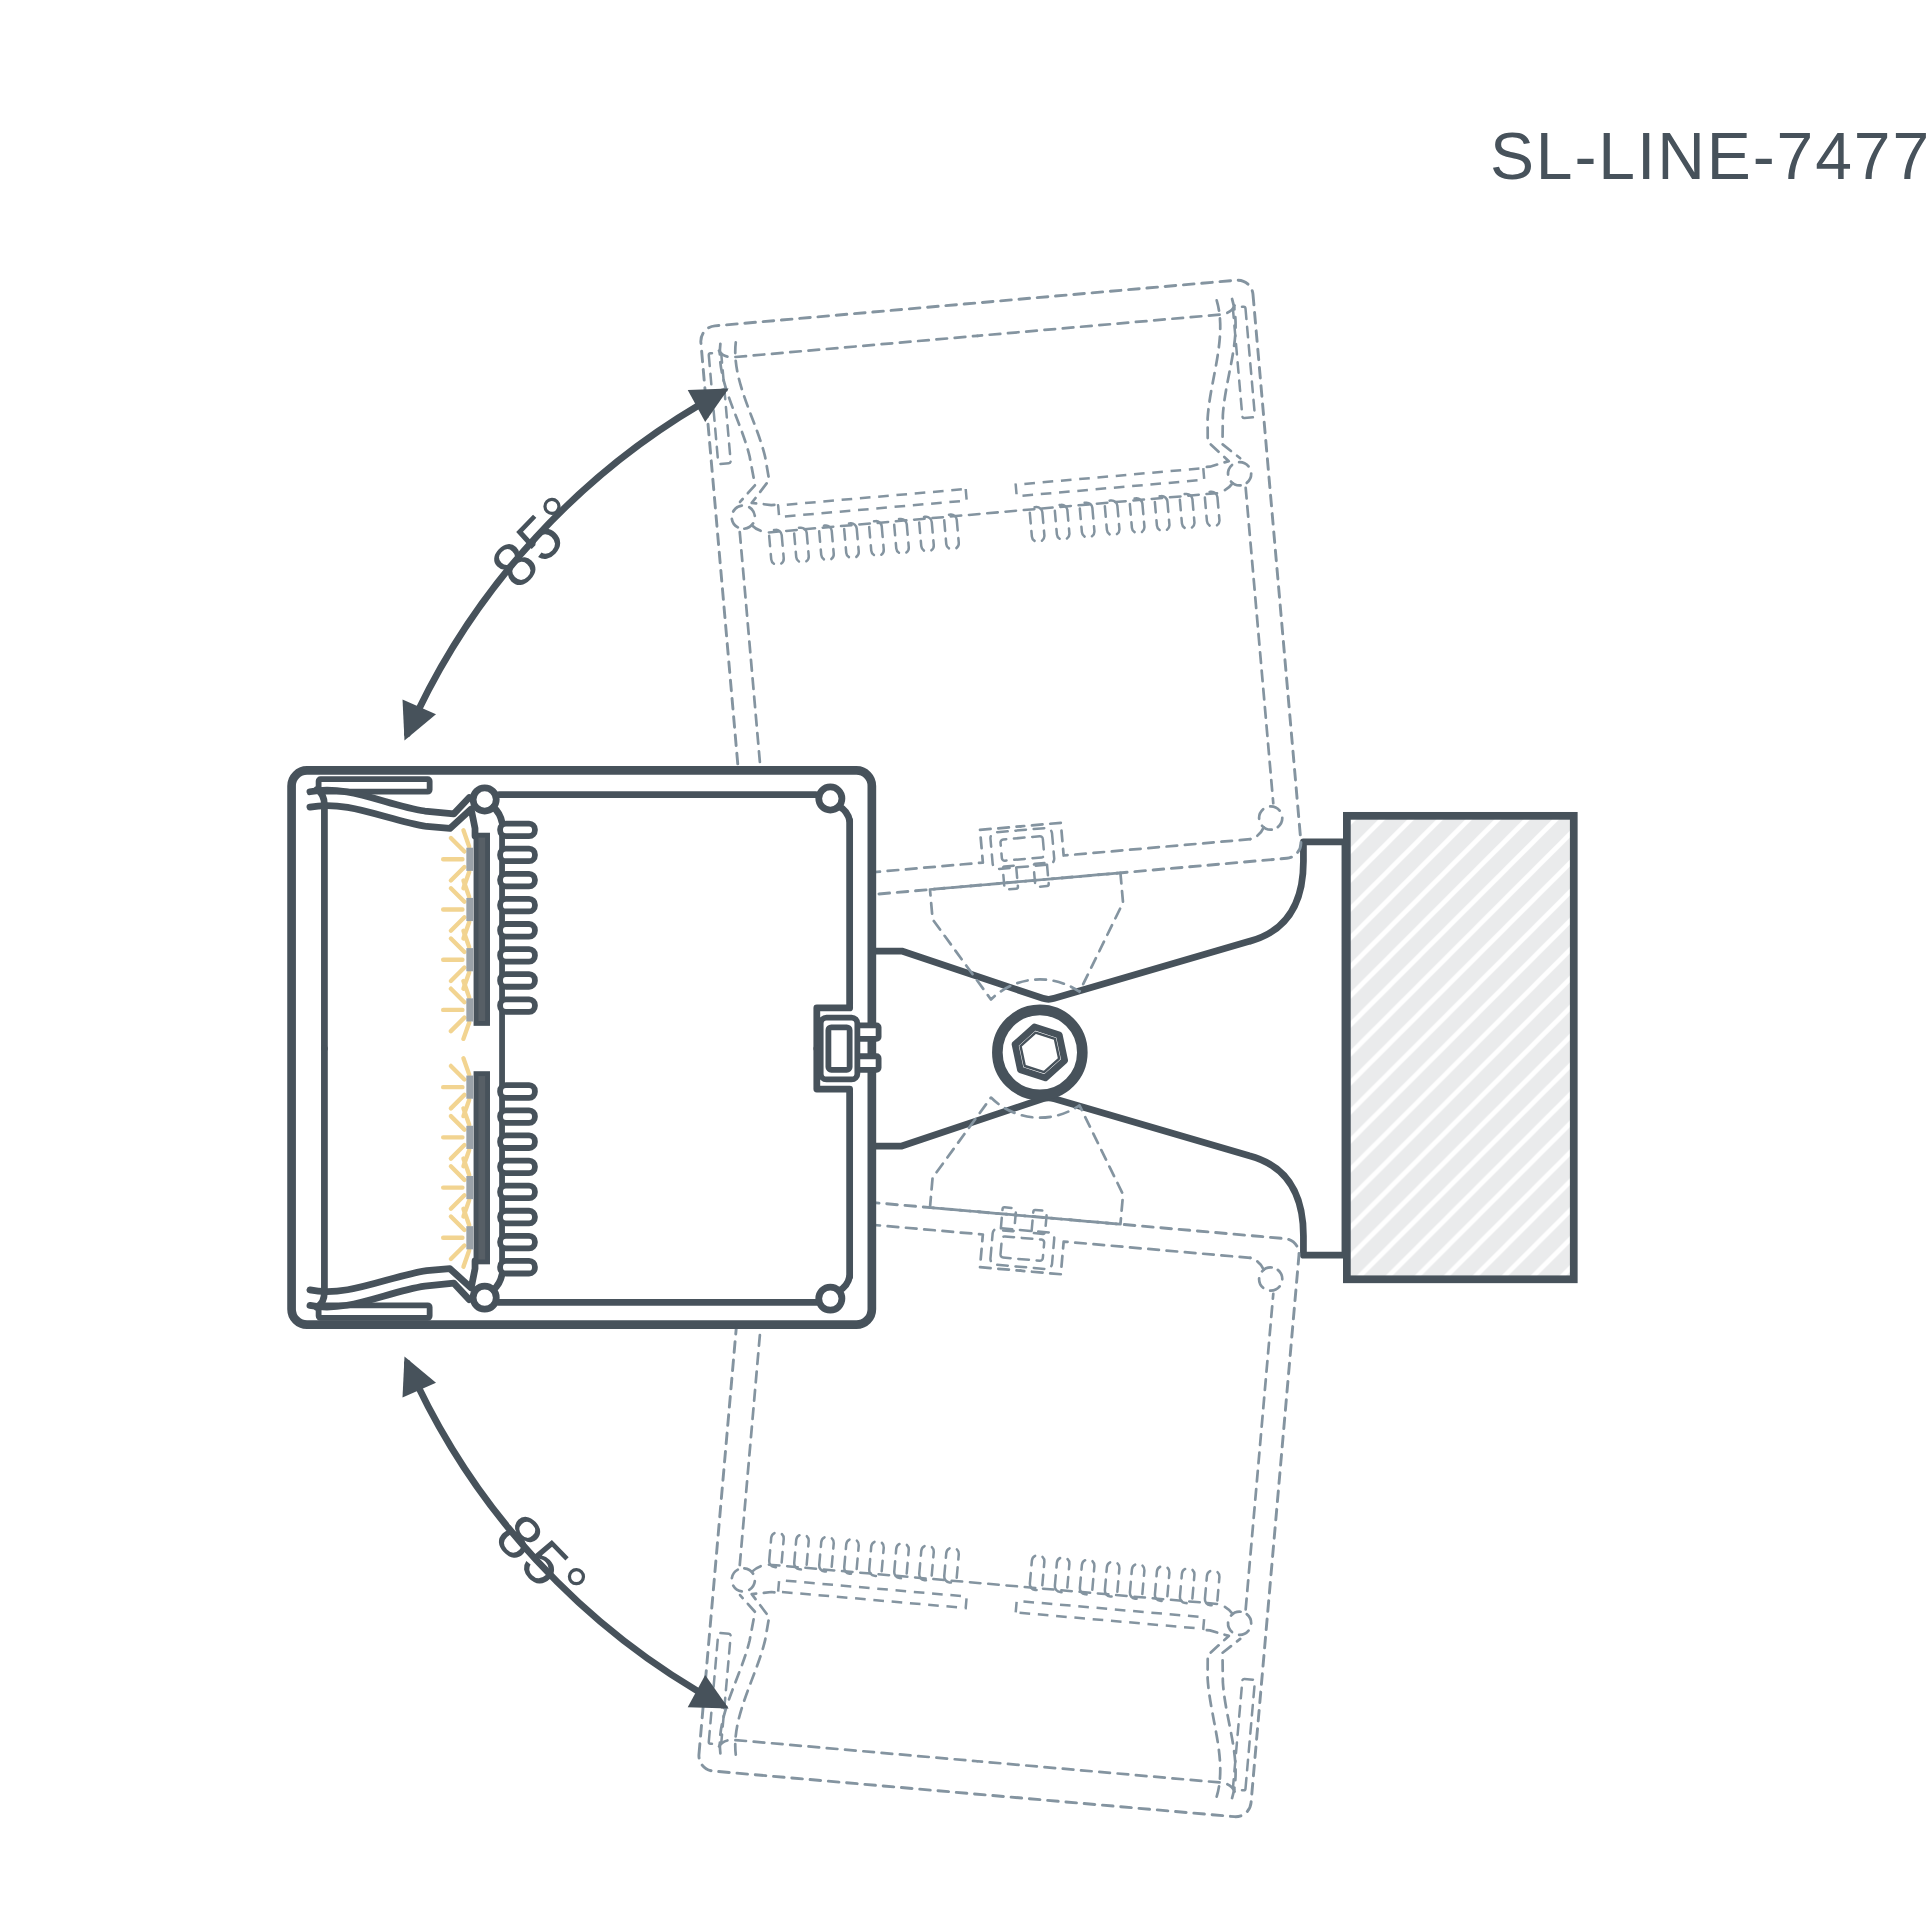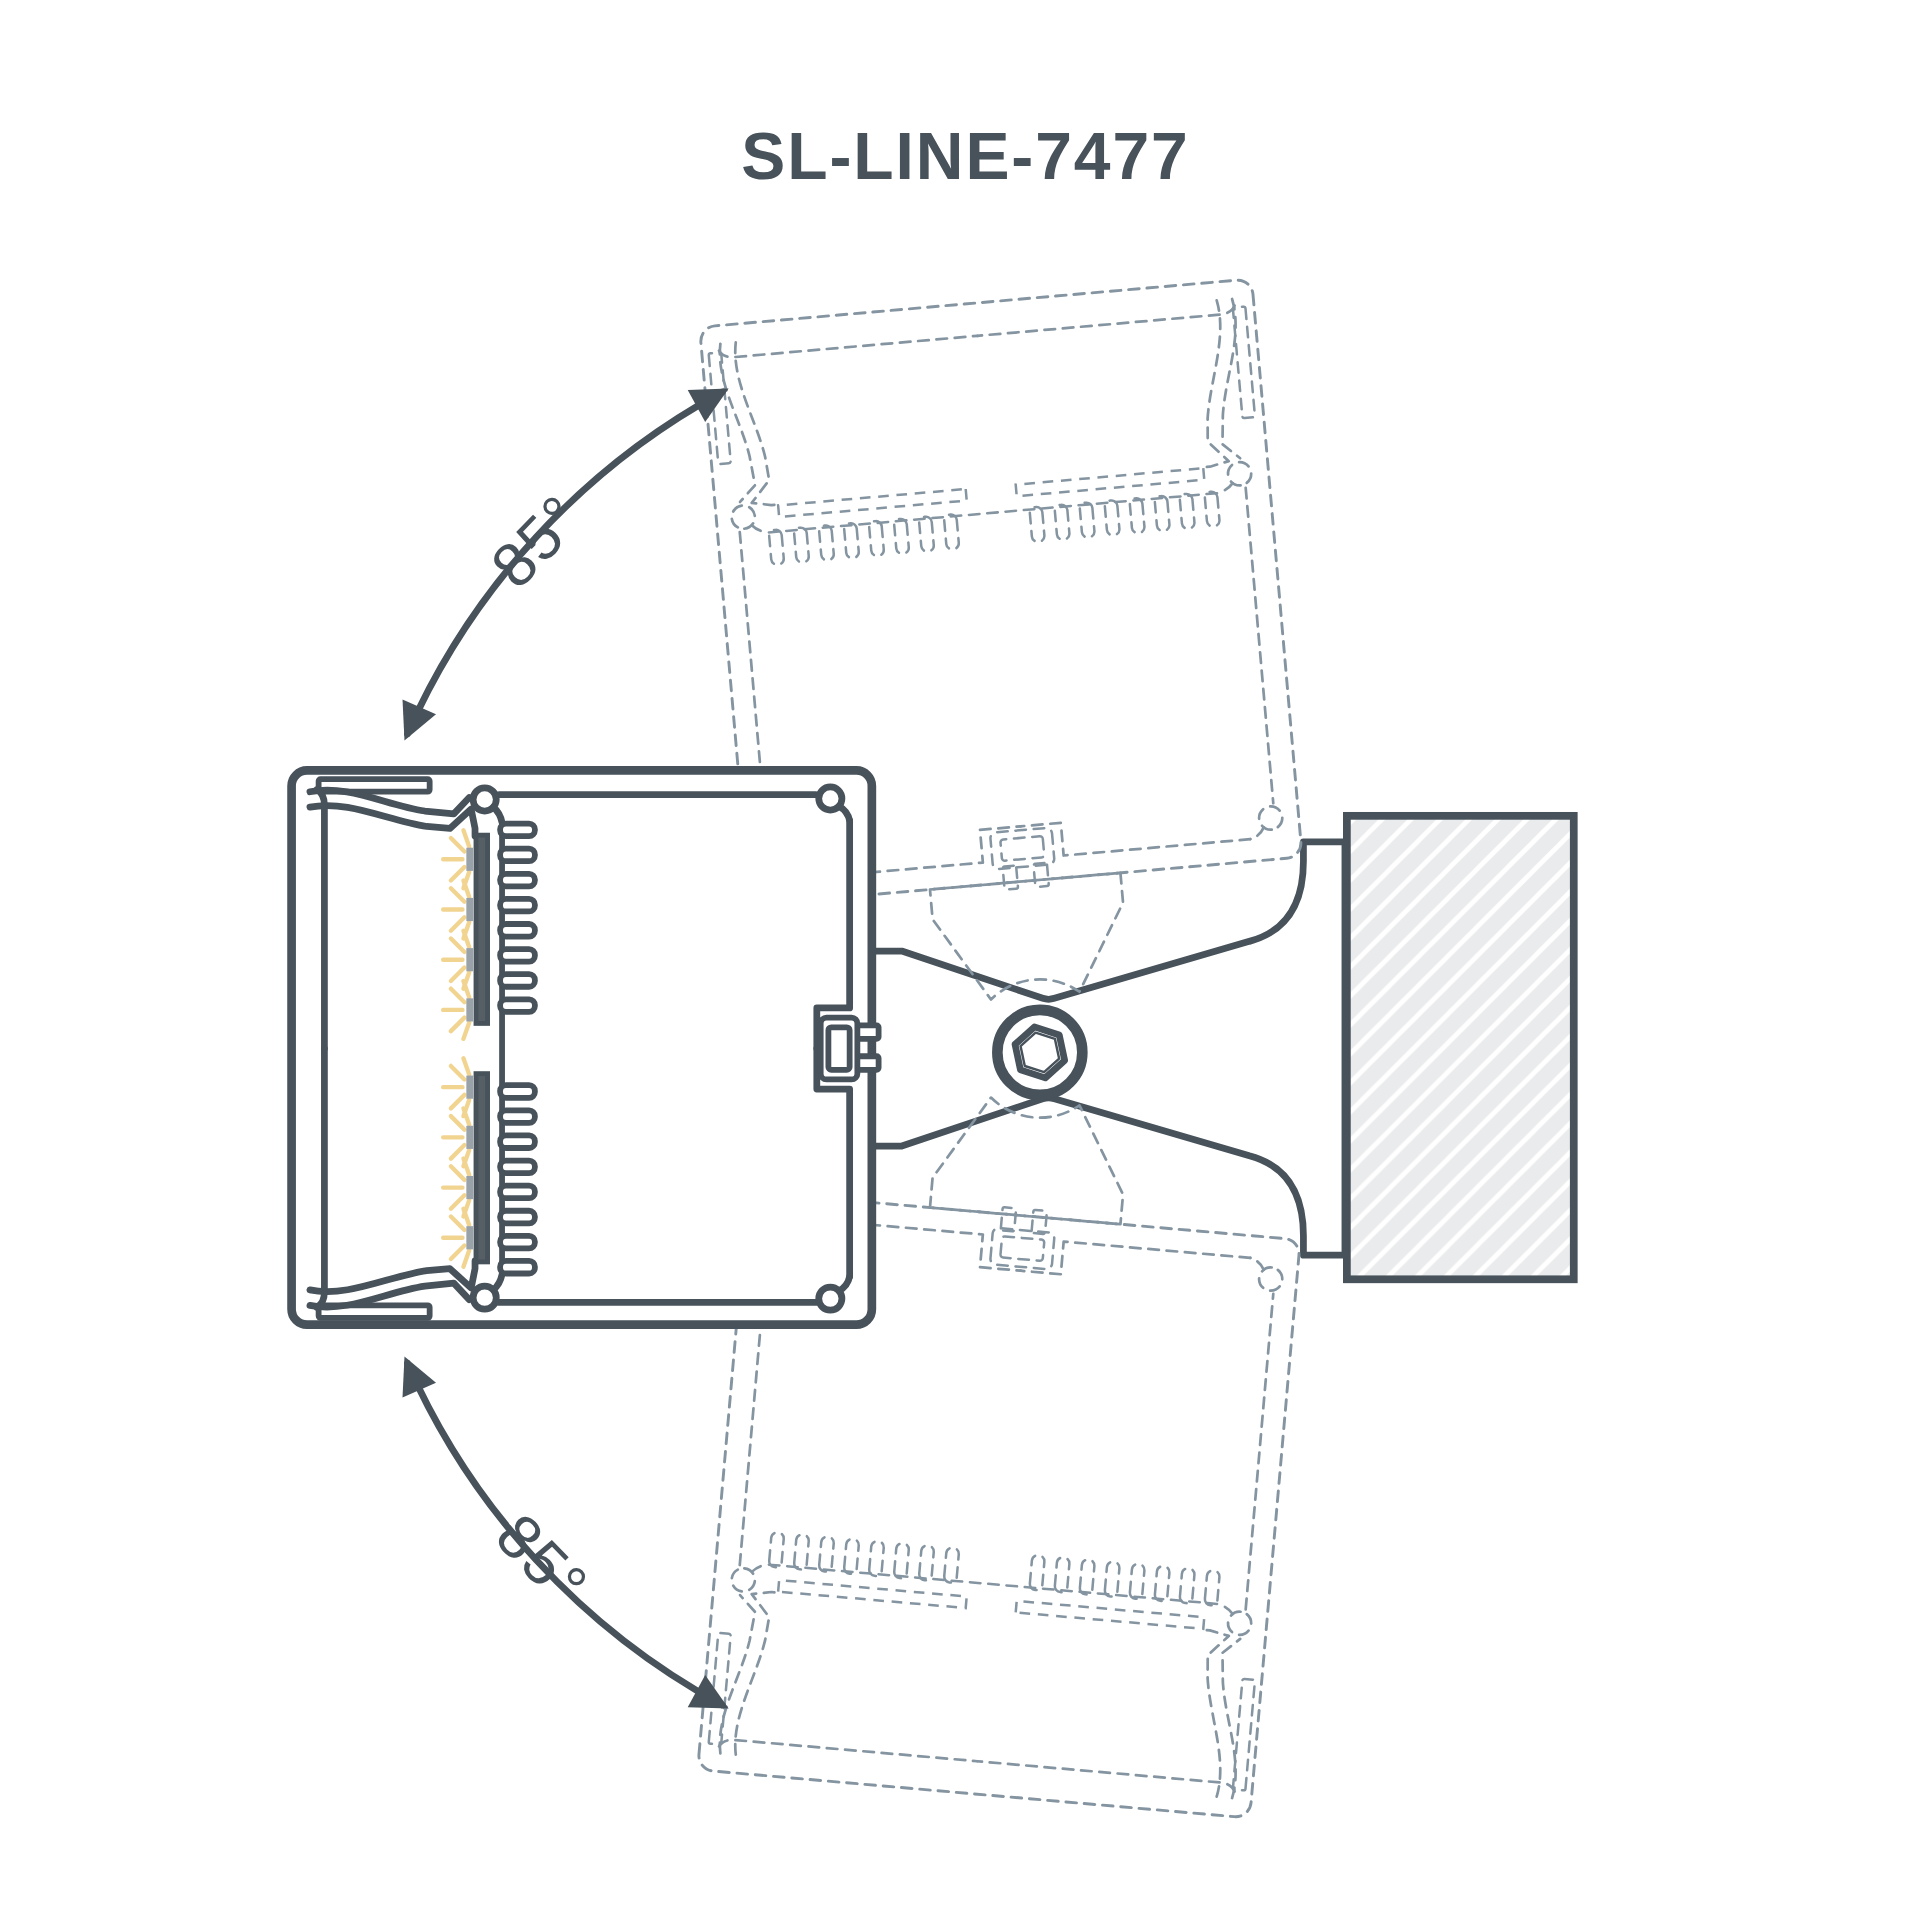--- a/index.html
+++ b/index.html
@@ -3,21 +3,21 @@
 <meta charset="utf-8">
 <style>
   html,body{margin:0;padding:0;background:#fff;}
   #stage{
     position:relative;width:1931px;height:1931px;overflow:hidden;
     background:var(--c-background,#fff);
     font-family:"Liberation Sans","DejaVu Sans",sans-serif;
   }
   #diagram-title{
     position:absolute;left:0;top:118px;width:100%;
-    text-align:center;font-size:66px;font-weight:700;letter-spacing:1.9px;
+    text-align:right;font-size:66px;font-weight:400;letter-spacing:1.9px;
     color:var(--c-line,#47525b);
   }
   #scene{position:absolute;left:0;top:0;}
 
   
   svg{--ln:var(--c-line,#47525b);}
   .ghost{
     --ln:var(--c-ghost,#8494a0);
     --w9:3; --w7:2.8; --w6:2.6;
     --dash:11,8;

